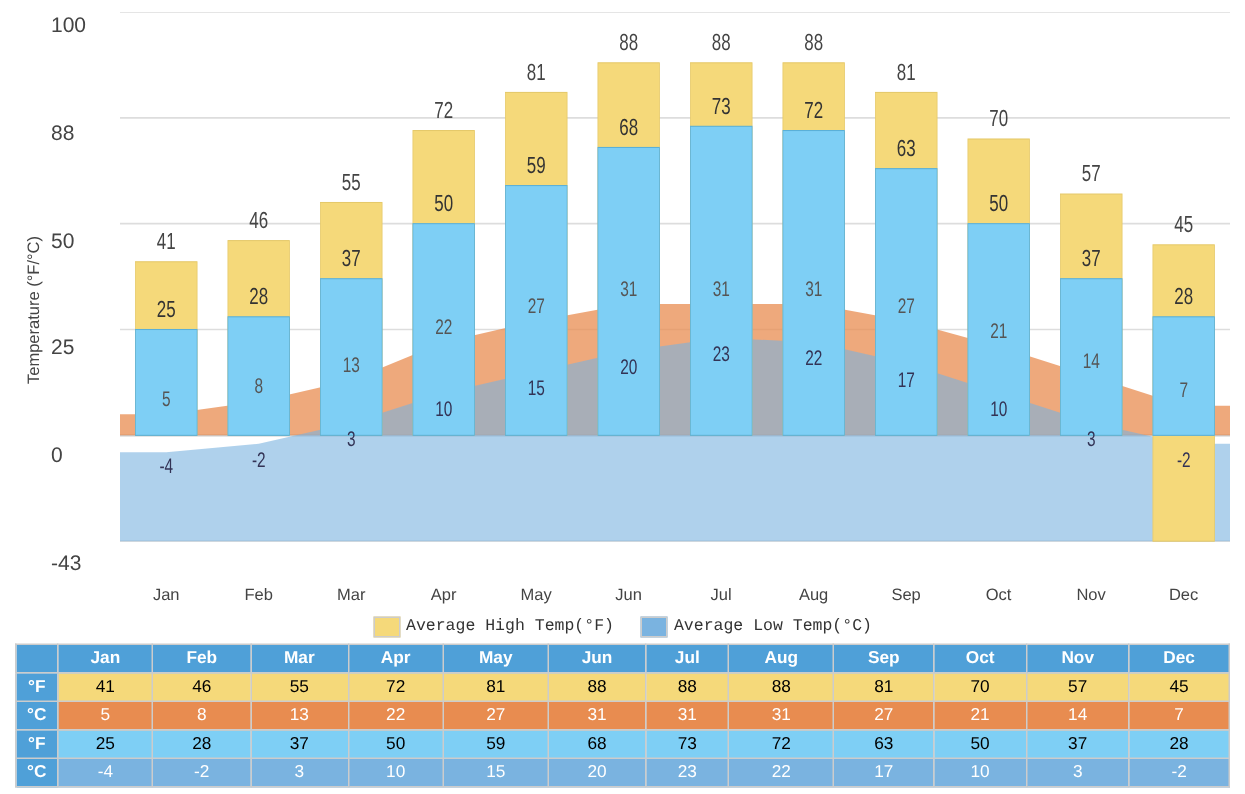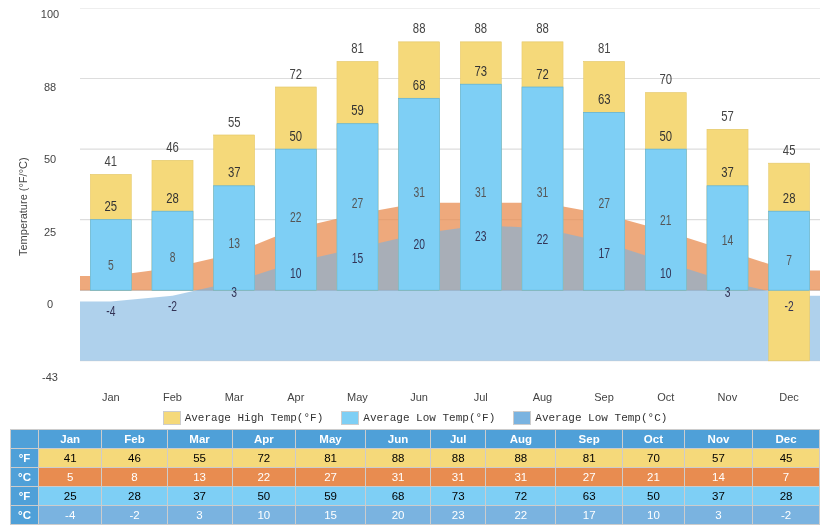--- a/index.html
+++ b/index.html
@@ -16,25 +16,25 @@
     .chart-area {
       display: flex;
       flex: 1;
       min-height: 0;
     }
 
     .y-axis {
       display: flex;
       flex-direction: column;
       justify-content: space-between;
-      align-items: center;
+      align-items: flex-start;
       padding-right: 6px;
       padding-bottom: 22px;
       width: 38px;
-      font-size: 11px;
+      font-size: 14px;
       color: #444;
     }
 
     .y-title-rotated {
       writing-mode: vertical-rl;
       transform: rotate(180deg);
       font-size: 11px;
       color: #444;
       text-align: center;
       padding-right: 2px;
@@ -265,24 +265,20 @@
         <span>Nov</span>
         <span>Dec</span>
       </div>
     </div>
   </div>
 
   <div class="legend">
     <div class="legend-item">
       <div class="legend-box" style="background:#f5d97a;"></div>
       <span>Average High Temp(°F)</span>
-    </div>
-    <div class="legend-item">
-      <div class="legend-box" style="background:#7ecff5;"></div>
-      <span>Average Low Temp(°F)</span>
     </div>
     <div class="legend-item">
       <div class="legend-box" style="background:#7ab3e0;"></div>
       <span>Average Low Temp(°C)</span>
     </div>
   </div>
 
   <div style="padding-bottom:4px;">
     <table class="data-table">
       <thead>

